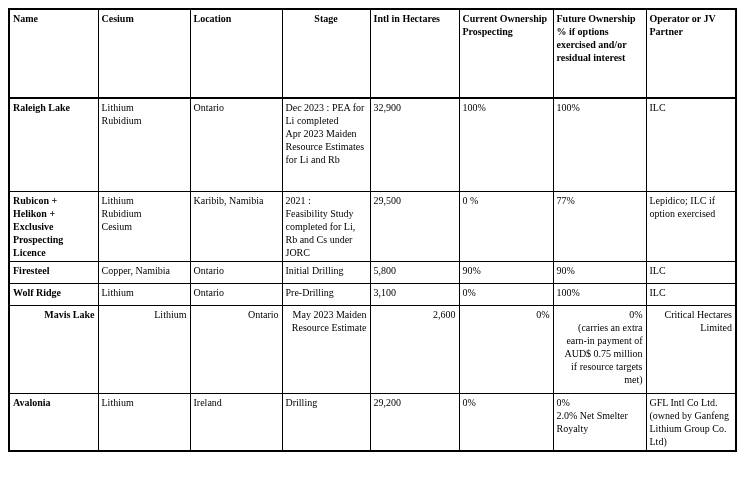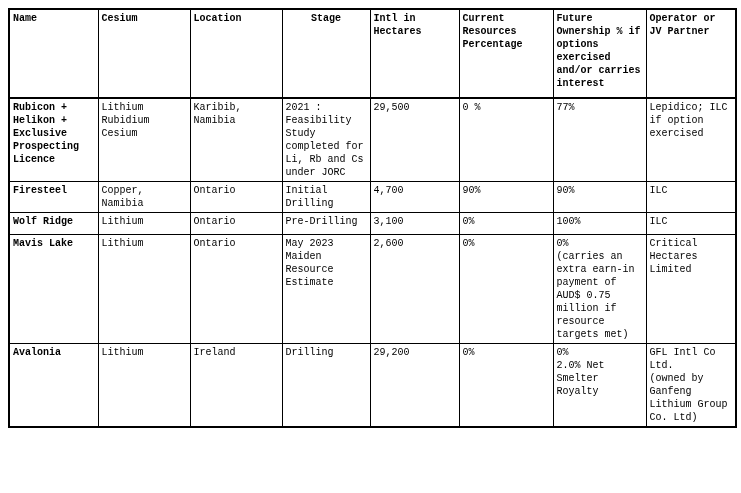--- a/index.html
+++ b/index.html
@@ -5,21 +5,21 @@
   html, body {
     margin: 0;
     padding: 0;
     background: #ffffff;
   }
   .sheet {
     position: relative;
     width: 741px;
     height: 493px;
     background: #ffffff;
-    font-family: Liberation Mono, monospace;
+    font-family: Liberation Serif, serif;
     color: #000000;
   }
   table.projects {
     position: absolute;
     left: 8px;
     top: 8px;
     width: 727px;
     border-collapse: collapse;
     table-layout: fixed;
     border: 2px solid #000000;
@@ -49,21 +49,21 @@
   col.c3 { width: 88px; }
   col.c4 { width: 89px; }
   col.c5 { width: 94px; }
   col.c6 { width: 93px; }
   col.c7 { width: 90px; }
   tr.h-head { height: 89px; }
   tr.r0 { height: 93px; }
   tr.r1 { height: 68px; }
   tr.r2 { height: 22px; }
   tr.r3 { height: 22px; }
-  tr.r4 { height: 88px; }
+  tr.r4 { height: 88px; text-align: right; }
   tr.r5 { height: 50px; }
 </style>
 </head>
 <body>
 
 <div class="sheet">
   <table class="projects">
     <colgroup>
       <col class="c0">
         <col class="c1">
@@ -74,47 +74,59 @@
         <col class="c6">
         <col class="c7">
     </colgroup>
     <thead>
       <tr class="h-head">
         <th>Name</th>
         <th>Cesium</th>
         <th>Location</th>
         <th class="center">Stage</th>
         <th>Intl in Hectares</th>
-        <th>Current Resources Percentage</th>
-        <th>Future Ownership % if options exercised and/or carries interest</th>
+        <th>Current Ownership Prospecting</th>
+        <th>Future Ownership % if options exercised and/or residual interest</th>
         <th>Operator or JV Partner</th>
       </tr>
     </thead>
     <tbody>
+      <tr class="r0">
+        <td class="bold">Raleigh Lake</td>
+        <td>Lithium
+Rubidium</td>
+        <td>Ontario</td>
+        <td>Dec 2023 : PEA for Li completed
+Apr 2023 Maiden Resource Estimates for Li and Rb</td>
+        <td>32,900</td>
+        <td>100%</td>
+        <td>100%</td>
+        <td>ILC</td>
+      </tr>
       <tr class="r1">
         <td class="bold">Rubicon +
 Helikon +
 Exclusive Prospecting Licence</td>
         <td>Lithium
 Rubidium
 Cesium</td>
         <td>Karibib, Namibia</td>
         <td>2021 :
 Feasibility Study completed for Li, Rb and Cs under JORC</td>
         <td>29,500</td>
         <td>0 %</td>
         <td>77%</td>
         <td>Lepidico; ILC if option exercised</td>
       </tr>
       <tr class="r2">
         <td class="bold">Firesteel</td>
         <td>Copper, Namibia</td>
         <td>Ontario</td>
         <td>Initial Drilling</td>
-        <td>4,700</td>
+        <td>5,800</td>
         <td>90%</td>
         <td>90%</td>
         <td>ILC</td>
       </tr>
       <tr class="r3">
         <td class="bold">Wolf Ridge</td>
         <td>Lithium</td>
         <td>Ontario</td>
         <td>Pre-Drilling</td>
         <td>3,100</td>

